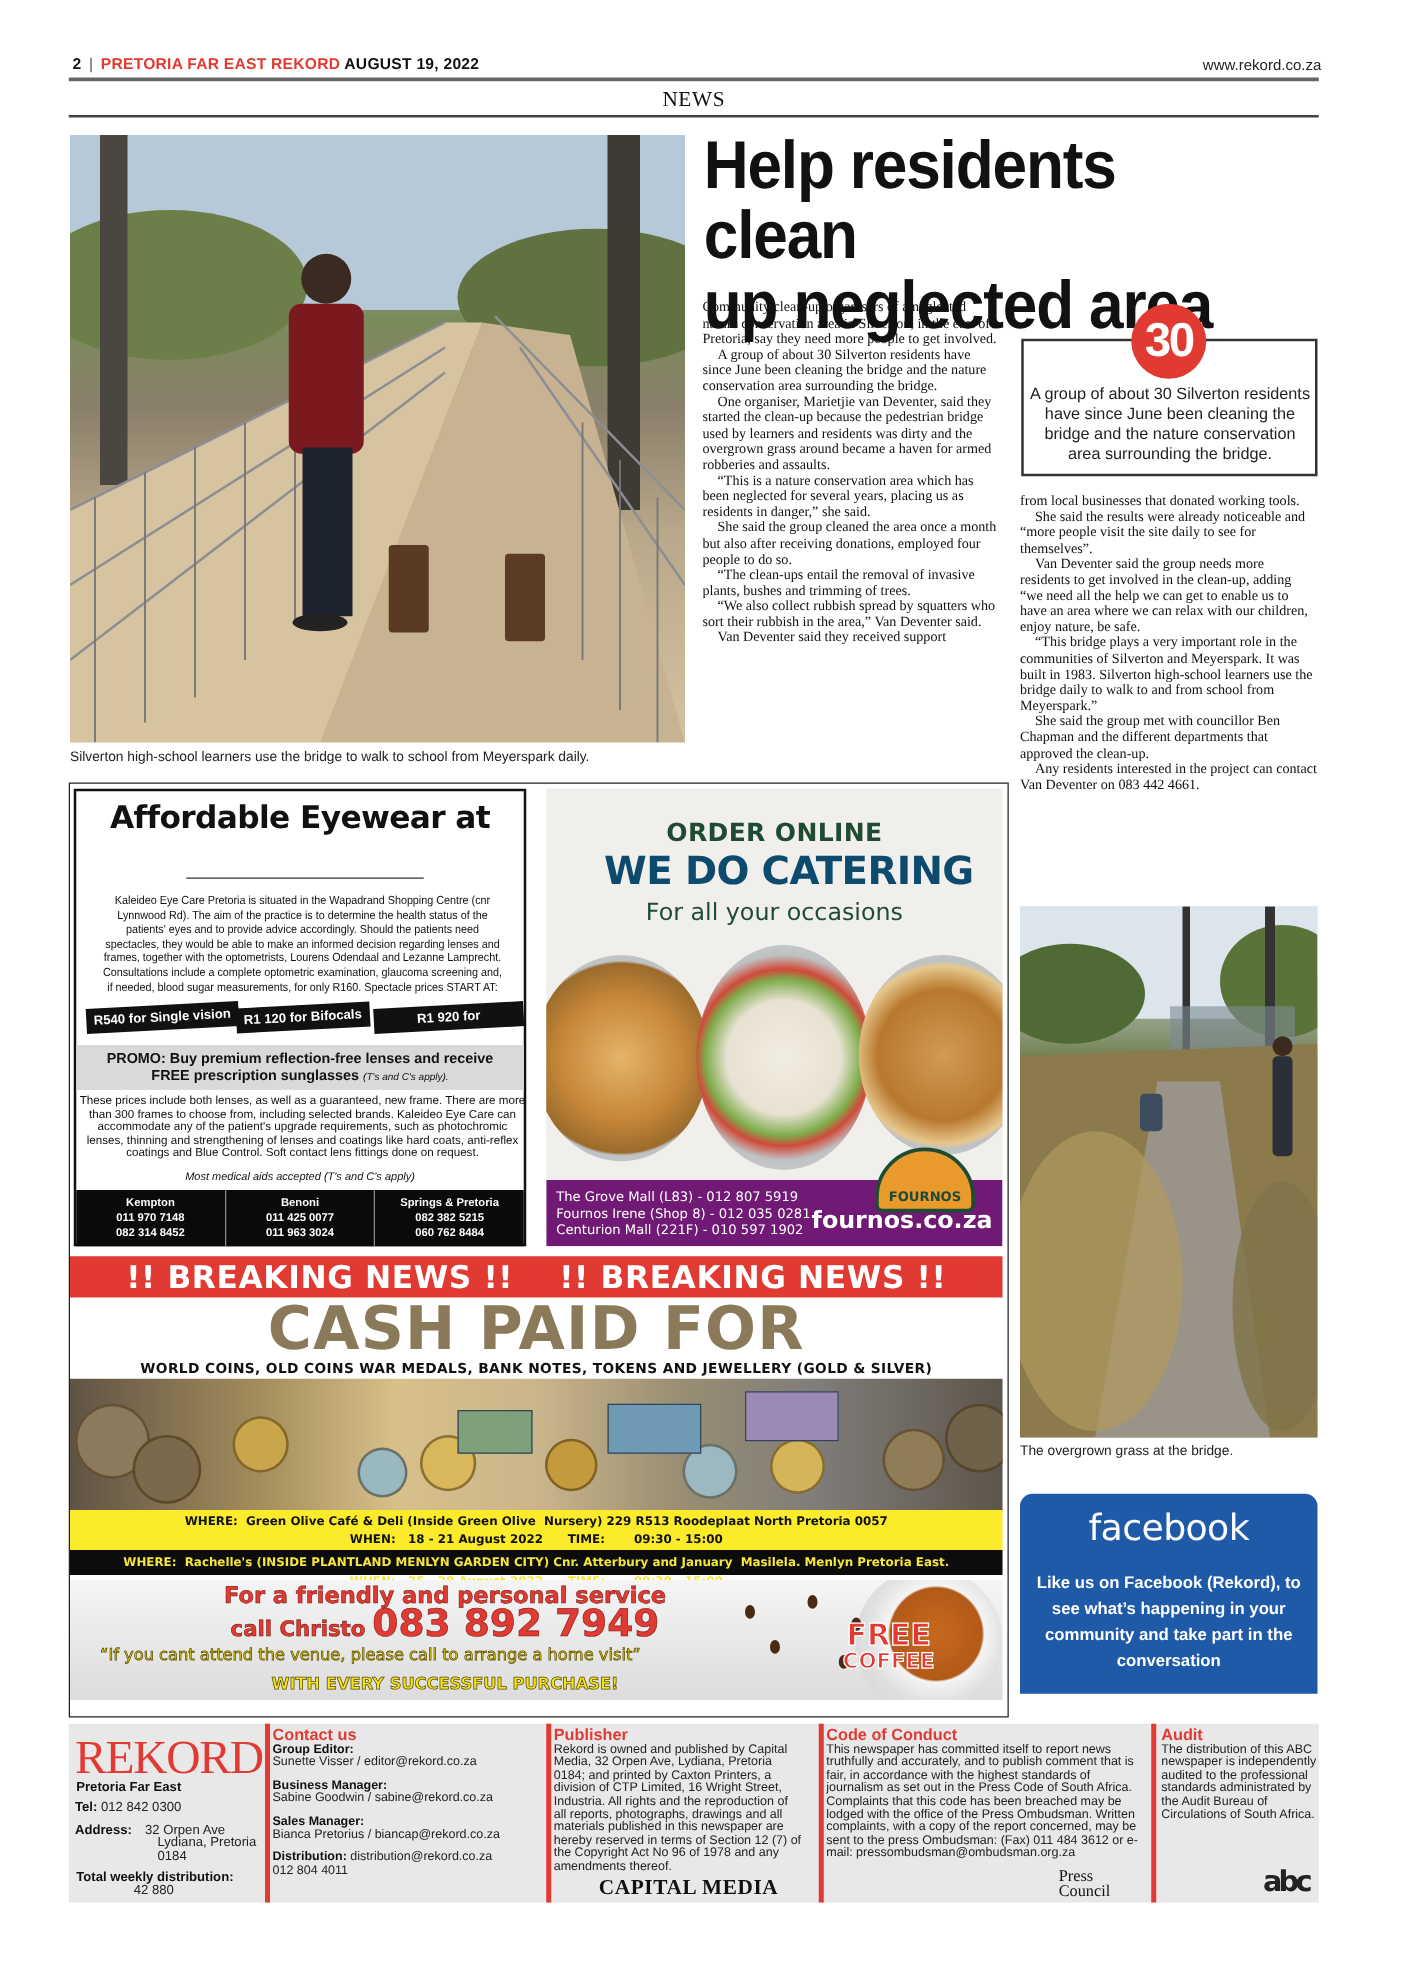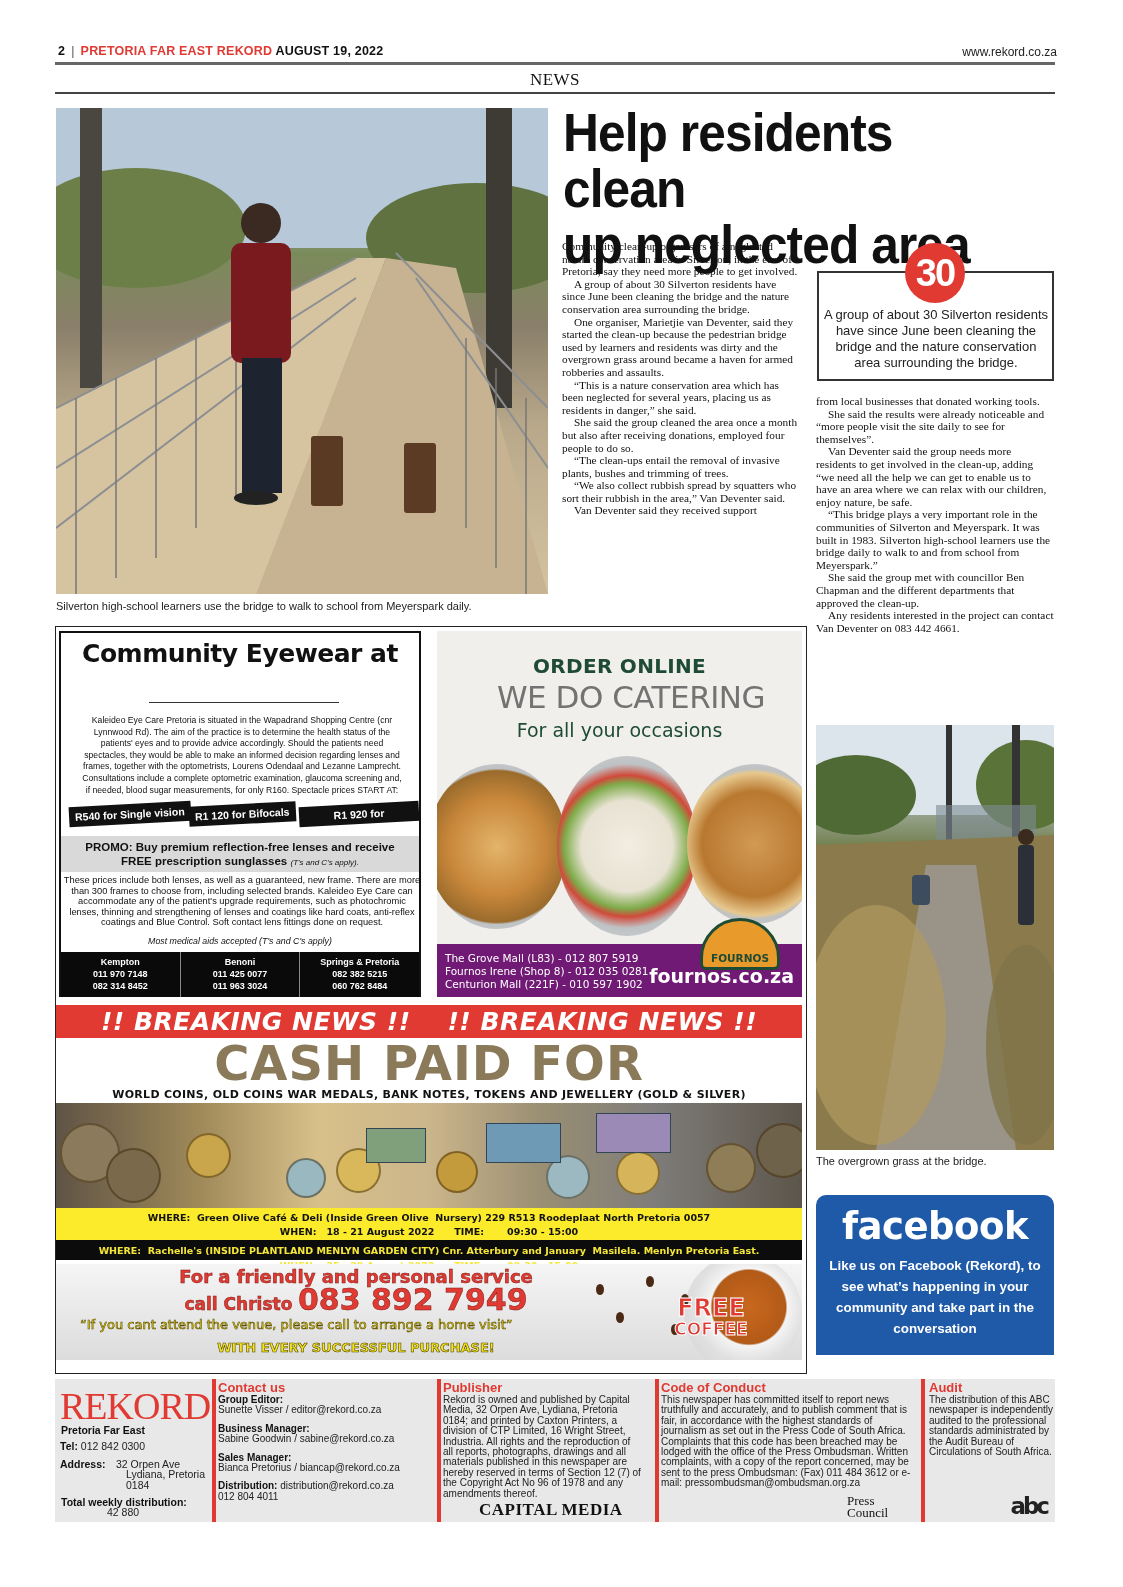--- a/index.html
+++ b/index.html
@@ -50,31 +50,31 @@
   .promo i { font-size: 8px; font-weight: normal; }
   .eyebody2 { position: absolute; left: 2px; top: 242px; width: 358px; text-align: center; font-size: 9.3px; line-height: 10.6px; }
   .eyeaids { position: absolute; left: 0; top: 303px; width: 100%; text-align: center; font-size: 8.8px; font-style: italic; }
   .eyebranches { position: absolute; left: 0; top: 319px; width: 100%; height: 45px; background: #0a0a0a; color: #fff; display: flex; }
   .branch { flex: 1; text-align: center; font-size: 9px; font-weight: bold; line-height: 12px; padding-top: 4px; border-right: 1px solid #888; }
   .branch:last-child { border-right: none; }
 
   
   .catad { left: 437px; top: 631px; width: 365px; height: 366px; background: #f0efeb; overflow: hidden; font-family: "DejaVu Sans", sans-serif; }
   .cat1 { position: absolute; left: 0; top: 23px; width: 100%; text-align: center; font-weight: bold; color: #1f4b35; font-size: 20px; letter-spacing: 0.3px; }
-  .cat2 { position: absolute; left: 0; top: 48px; width: 100%; text-align: center; font-weight: normal; color: #737373; font-size: 31px; letter-spacing: -0.5px; padding-left: 23px; }
+  .cat2 { position: absolute; left: 0; top: 48px; width: 100%; text-align: center; font-weight: bold; color: #0c4a6e; font-size: 31px; letter-spacing: -0.5px; padding-left: 23px; }
   .cat3 { position: absolute; left: 0; top: 88px; width: 100%; text-align: center; color: #1f4b35; font-size: 19px; }
   .platters { position: absolute; left: 0; top: 125px; width: 100%; height: 185px; }
   .platter { position: absolute; border-radius: 50%; }
   .catfoot { position: absolute; left: 0; top: 313px; width: 100%; height: 53px; background: #701a75; color: #fff; }
   .catfoot .lines { position: absolute; left: 8px; top: 8px; font-size: 10.5px; line-height: 13px; }
   .catfoot .url { position: absolute; right: 8px; top: 21px; font-size: 19px; font-weight: bold; }
   .fournos-badge { position: absolute; left: 263px; top: 287px; width: 80px; height: 52px; background: #e89a2a; border-radius: 40px 40px 6px 6px; color: #1f4b35; font-size: 10.5px; font-weight: bold; text-align: center; padding-top: 31px; border: 3px solid #1f4b35; }
 
   
-  .breaking { left: 56px; top: 1005px; width: 746px; height: 33px; background: #e03a32; color: #fff; font-family: "DejaVu Sans", sans-serif; font-weight: bold; font-size: 25px; line-height: 33px; text-align: center; letter-spacing: 0.5px; white-space: pre; font-style: italic; }
+  .breaking { left: 56px; top: 1005px; width: 746px; height: 33px; background: #e03a32; color: #fff; font-family: "DejaVu Sans", sans-serif; font-weight: bold; font-size: 25px; line-height: 33px; text-align: center; letter-spacing: 0.5px; white-space: pre; }
   .cashpaid { left: 56px; top: 1035px; width: 746px; text-align: center; font-family: "DejaVu Sans", sans-serif; font-weight: bold; font-size: 48px; line-height: 56px; color: #8a7a5a; letter-spacing: 1px; }
   .cashsub { left: 56px; top: 1088px; width: 746px; text-align: center; font-family: "DejaVu Sans", sans-serif; font-weight: bold; font-size: 11px; letter-spacing: 0.3px; }
   .coins { left: 56px; top: 1103px; width: 746px; height: 106px; overflow: hidden; background: linear-gradient(90deg, #5f5345 0%, #a28c5b 20%, #d8c08a 35%, #cbb58b 50%, #9a8f73 65%, #7f7d7a 80%, #5c554a 100%); }
   .coin { position: absolute; border-radius: 50%; border: 2px solid rgba(60,40,10,0.5); }
   .where1 { left: 56px; top: 1208px; width: 746px; height: 32px; background: #fbeb2a; text-align: center; font-family: "DejaVu Sans", sans-serif; font-weight: bold; font-size: 9.5px; line-height: 14px; padding-top: 3px; color: #111; }
   .where2 { left: 56px; top: 1240px; width: 746px; height: 20px; background: #0c0c0c; text-align: center; font-family: "DejaVu Sans", sans-serif; font-weight: bold; font-size: 9.5px; line-height: 15px; padding-top: 3px; color: #f5e63a; }
   .service { left: 56px; top: 1264px; width: 746px; height: 96px; background: linear-gradient(180deg, #f5f5f5 0%, #dcdcdc 100%); overflow: hidden; }
   .svc1 { position: absolute; left: 0; top: 2px; width: 600px; text-align: center; font-family: "DejaVu Sans", sans-serif; font-weight: bold; font-size: 18px; color: #e03a32; -webkit-text-stroke: 0.5px #7a1a14; }
   .svc2 { position: absolute; left: 0; top: 18px; width: 600px; text-align: center; font-family: "DejaVu Sans", sans-serif; font-weight: bold; color: #e03a32; -webkit-text-stroke: 0.5px #7a1a14; }
   .svc2 .small { font-size: 17px; }
@@ -82,21 +82,21 @@
   .svc3 { position: absolute; left: 0; top: 53px; width: 600px; text-align: left; font-family: "DejaVu Sans", sans-serif; font-weight: normal; font-size: 13px; color: #f2e51d; margin-left: 24px; -webkit-text-stroke: 0.6px #5a4a00; }
   .svc4 { position: absolute; left: 0; top: 76px; width: 600px; text-align: center; font-family: "DejaVu Sans", sans-serif; font-weight: bold; font-size: 13px; color: #f2e51d; -webkit-text-stroke: 0.6px #5a4a00; }
   .cup { position: absolute; left: 628px; top: -10px; width: 118px; height: 118px; border-radius: 50%; background: radial-gradient(circle at 55% 45%, #c9681e 0%, #b25a18 40%, #f4f4f4 42%, #e0e0e0 60%, #cfcfcf 100%); }
   .freecoffee { position: absolute; left: 600px; top: 34px; width: 110px; text-align: center; font-family: "DejaVu Sans", sans-serif; font-weight: bold; color: #e03a32; -webkit-text-stroke: 1px #fff; line-height: 21px; }
   .freecoffee .f1 { font-size: 24px; }
   .freecoffee .f2 { font-size: 17px; }
   .bean { position: absolute; width: 8px; height: 11px; border-radius: 50%; background: #4a2a14; }
 
   
   .fb { left: 816px; top: 1195px; width: 238px; height: 160px; background: #1e5aa8; border-radius: 10px 10px 0 0; color: #fff; text-align: center; font-family: "Liberation Sans", sans-serif; }
-  .fb .logo { position: absolute; left: 0; top: 10px; width: 100%; font-family: "DejaVu Sans", sans-serif; font-weight: bold; font-size: 37px; letter-spacing: -0.5px; }
+  .fb .logo { position: absolute; left: 0; top: 10px; width: 100%; font-family: "DejaVu Sans", sans-serif; font-weight: normal; font-size: 29px; letter-spacing: -0.5px; }
   .fb .msg { position: absolute; left: 4px; top: 60px; width: 230px; font-weight: bold; font-size: 13.4px; line-height: 21px; }
 
   
   .footer { left: 55px; top: 1379px; width: 1000px; height: 143px; background: #e8e8e8; font-family: "Liberation Sans", sans-serif; }
   .fcol { position: absolute; top: 0; height: 143px; }
   .fcol .bar { position: absolute; left: 0; top: 0; width: 4px; height: 143px; background: #e03a32; }
   .fh { color: #e03a32; font-weight: bold; font-size: 13px; line-height: 14px; }
   .ft { font-size: 10px; line-height: 10.4px; color: #222; }
   .ft b { color: #111; }
   .rekordlogo { position: absolute; left: 5px; top: 10px; font-family: "Liberation Serif", serif; font-size: 38px; line-height: 34px; color: #e03a32; letter-spacing: -1px; }
@@ -198,21 +198,21 @@
     <rect x="202" y="120" width="16" height="80" rx="4" fill="#2a2f38"></rect>
     <rect x="96" y="150" width="18" height="30" rx="4" fill="#3d4c5e"></rect>
   </svg>
 </div>
 <div class="abs caption" style="left:816px; top:1155px;">The overgrown grass at the bridge.</div>
 
 <div class="abs adframe"></div>
 
 <div class="abs eyead">
   <div class="eyetitle">
-    <div>Community Eyewear at</div>
+    <div>Affordable Eyewear at</div>
   </div>
   <div class="eyerule"></div>
   <div class="eyebody">Kaleideo Eye Care Pretoria is situated in the Wapadrand Shopping Centre (cnr Lynnwood Rd). The aim of the practice is to determine the health status of the patients' eyes and to provide advice accordingly. Should the patients need spectacles, they would be able to make an informed decision regarding lenses and frames, together with the optometrists, Lourens Odendaal and Lezanne Lamprecht. Consultations include a complete optometric examination, glaucoma screening and, if needed, blood sugar measurements, for only R160. Spectacle prices START AT:</div>
   <div class="pricetag" style="left:8px;">R540 for Single vision</div>
   <div class="pricetag" style="left:128px;">R1 120 for Bifocals</div>
   <div class="pricetag" style="left:238px;">R1 920 for Multifocals</div>
   <div class="promo">
     <div>PROMO: Buy premium  reflection-free lenses and receive</div>
     <div><span>FREE prescription sunglasses</span> <i>(T's and C's apply).</i></div>
   </div>

